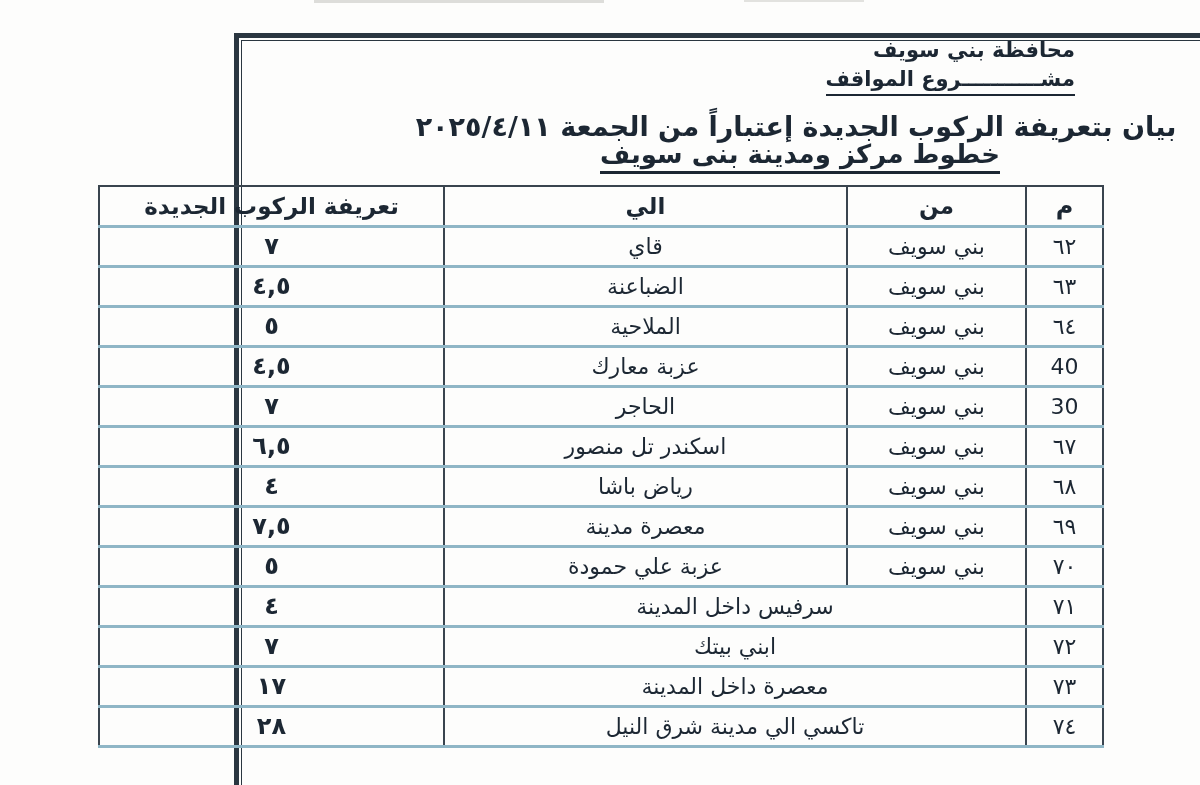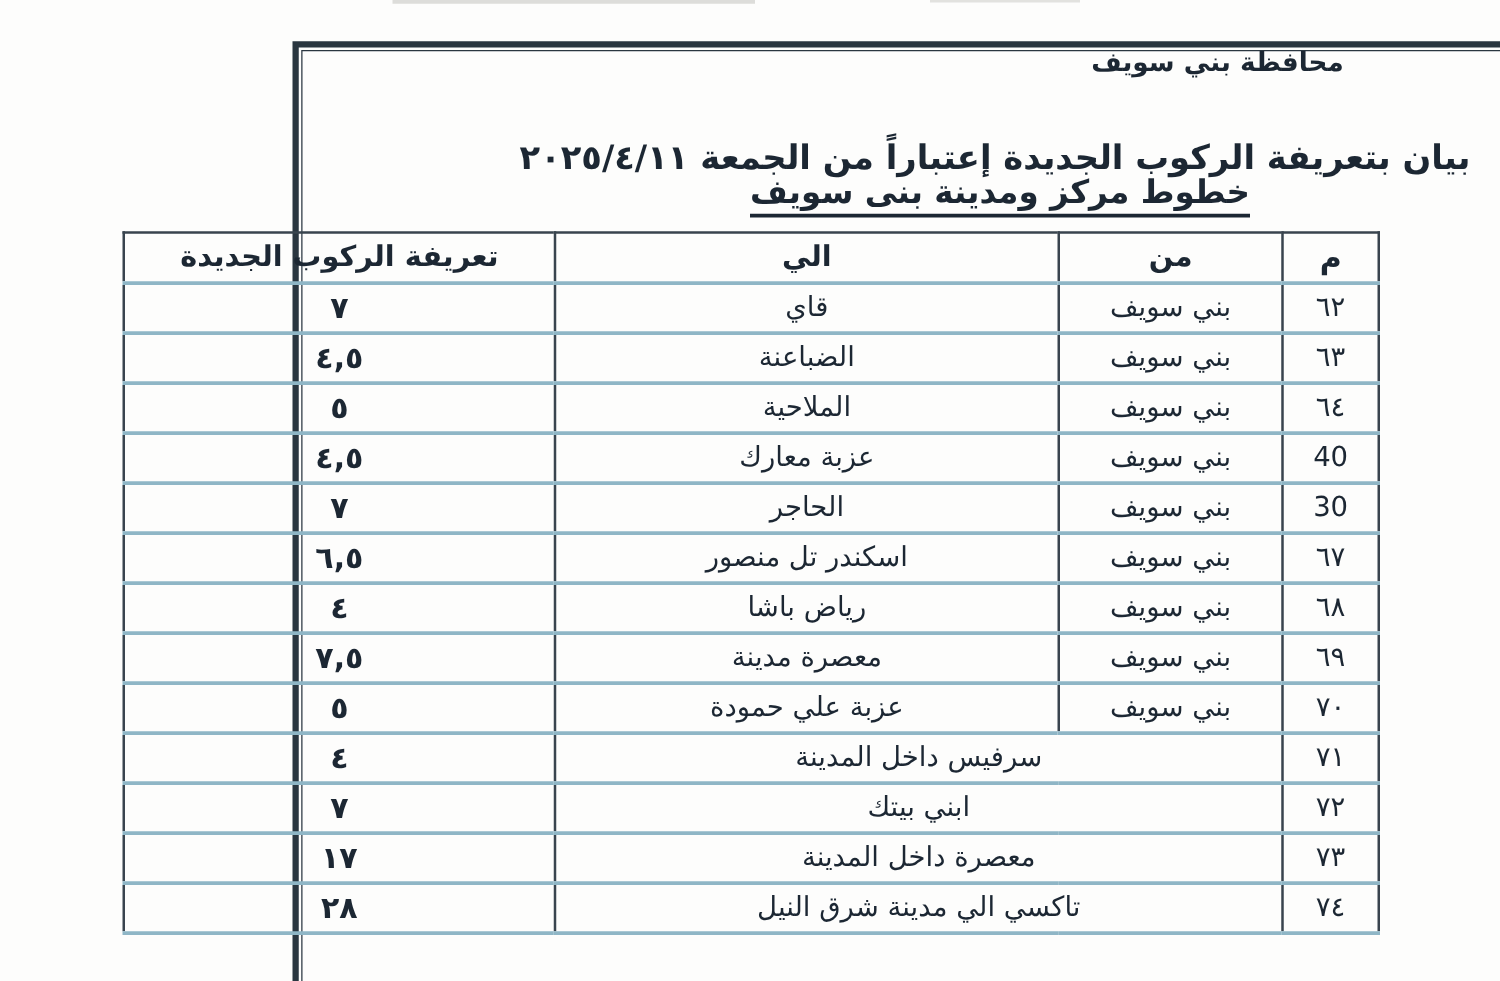--- a/index.html
+++ b/index.html
@@ -102,20 +102,21 @@
   <div class="smudge-top"></div>
   <div class="smudge-top2"></div>
   <div class="speck-top-right"></div>
 
   <div class="page-frame">
     <div class="frame-inner-line"></div>
   </div>
 
   <div class="org-block">
     <div>محافظة بني سويف</div>
+    <div><span class="org-line2">مشـــــــــــروع المواقف</span></div>
   </div>
 
   <h1 class="doc-title">بيان بتعريفة الركوب الجديدة إعتباراً من الجمعة ٢٠٢٥/٤/١١</h1>
 
   <h2 class="doc-subtitle">
     <span class="u">خطوط مركز ومدينة بنى سويف</span>
   </h2>
 
   <table class="fare-table">
     <colgroup>

